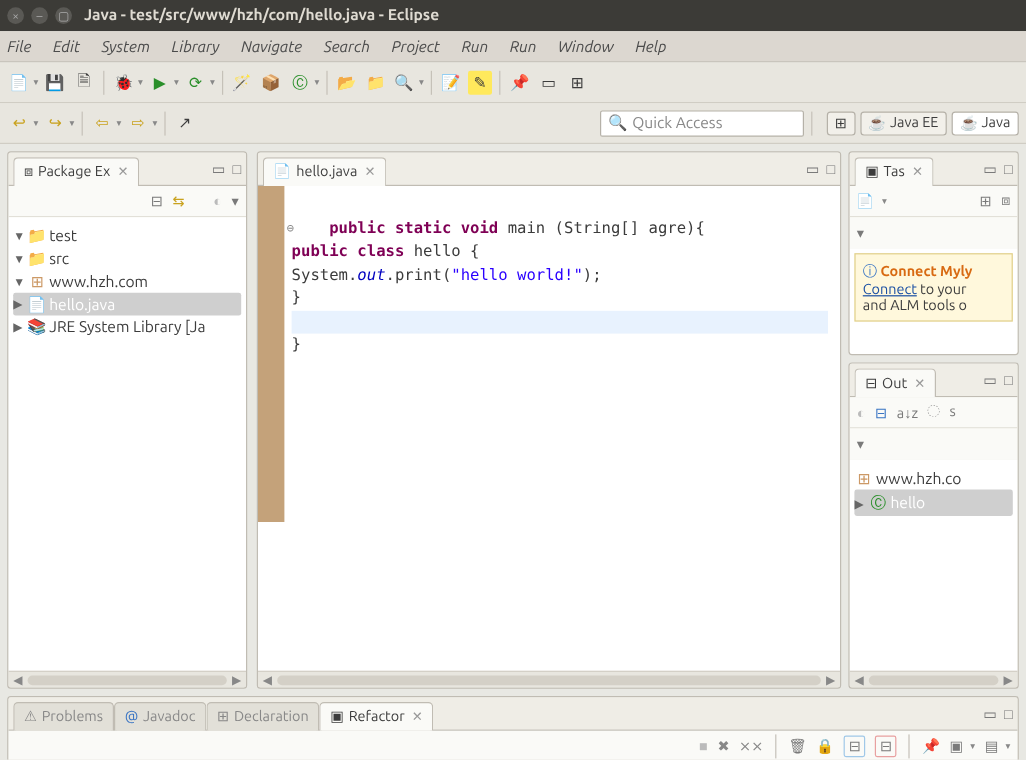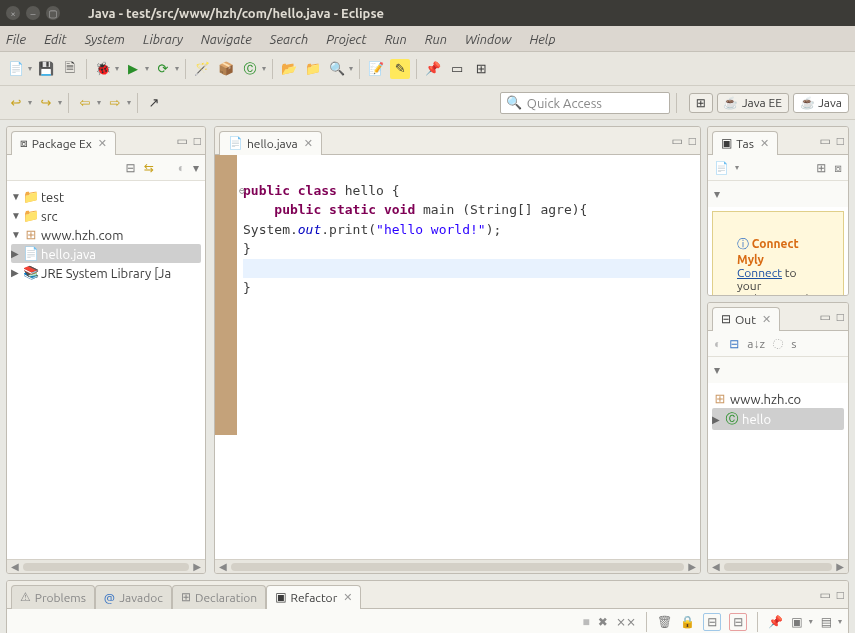--- a/index.html
+++ b/index.html
@@ -1,20 +1,20 @@
 <!DOCTYPE html>
 <html><head>
 <meta charset="utf-8">
 <style>
 * { box-sizing: border-box; margin: 0; padding: 0; }
 body { font-family: "Ubuntu", "Segoe UI", sans-serif; font-size: 13px; background: #e8e8e3; color: #3c3c3c; width: 855px; height: 633px; overflow: hidden; }
 .titlebar { background: #3c3b37; color: #dfdbd2; height: 26px; display: flex; align-items: center; padding: 0 6px; }
 .titlebar .wbtns { display: flex; gap: 6px; margin-right: 10px; }
 .titlebar .wbtn { width: 14px; height: 14px; border-radius: 50%; background: #5a5955; display: flex; align-items: center; justify-content: center; font-size: 10px; color: #aaa; }
-.titlebar .title { font-size: 13px; font-weight: bold; margin-left: 18px; }
+.titlebar .title { font-size: 13px; font-weight: bold; }
 .menubar { background: #dcd7d0; height: 26px; display: flex; align-items: center; padding: 0 6px; gap: 18px; color: #4b4b4b; border-bottom: 1px solid #c5c1b8; }
 .menubar span { cursor: default; font-style: italic; }
 .toolbar { background: #e8e6df; height: 34px; display: flex; align-items: center; padding: 0 6px; gap: 4px; border-bottom: 1px solid #d0cdc4; }
 .toolbar2 { background: #e8e6df; height: 34px; display: flex; align-items: center; padding: 0 6px; gap: 4px; border-bottom: 1px solid #d0cdc4; }
 .tbicon { width: 20px; height: 20px; display: inline-flex; align-items: center; justify-content: center; font-size: 13px; }
 .tbsep { width: 1px; height: 20px; background: #c5c1b8; margin: 0 2px; }
 .dd { font-size: 8px; color: #888; margin-left: -2px; }
 .quick { margin-left: auto; display: flex; align-items: center; border: 1px solid #b5b1a8; background: #fff; border-radius: 2px; padding: 2px 6px; width: 170px; height: 22px; color: #888; }
 .quick .mag { margin-right: 4px; }
 .persp { display: flex; align-items: center; gap: 4px; margin-left: 6px; }
@@ -41,21 +41,21 @@
 .indent1 { padding-left: 12px; }
 .indent2 { padding-left: 24px; }
 .indent3 { padding-left: 36px; }
 .editor { font-family: "DejaVu Sans Mono", monospace; font-size: 13px; padding: 6px 10px 6px 28px; position: relative; line-height: 1.5; }
 .editor .gutter { position: absolute; left: 0; top: 0; width: 22px; background: #c4a27a; height: 280px; }
 .editor .fold { position: absolute; left: 24px; font-size: 10px; color: #888; }
 .kw { color: #7f0055; font-weight: bold; }
 .str { color: #2a00ff; }
 .fld { color: #0000c0; font-style: italic; }
 .hl { background: #e8f2fe; display: block; }
-.mylyn { background: #fff8dc; border: 1px solid #e0cf8a; margin: 4px; padding: 24px; font-size: 12px; }
+.mylyn { background: #fff8dc; border: 1px solid #e0cf8a; margin: 4px; padding: 6px; font-size: 12px; }
 .mylyn .h { color: #d86a12; font-weight: bold; }
 .mylyn a { color: #1a4fa3; text-decoration: underline; }
 .console-panel { margin: 0 6px 6px 6px; }
 .scrollbar-h { height: 14px; background: #e8e6df; display: flex; align-items: center; padding: 0 4px; border-top: 1px solid #d4d0c7; }
 .scrollbar-h .track { flex: 1; height: 8px; background: #d4d0c7; border-radius: 4px; margin: 0 4px; }
 .scrollbar-h .arr { font-size: 10px; color: #888; }
 </style>
 </head>
 <body>
 
@@ -214,22 +214,22 @@
         <div class="tbtns">
           <span>▭</span>
           <span>□</span>
         </div>
       </div>
       <div class="panel-body">
         <div class="editor">
           <div class="gutter"></div>
           <span class="fold" style="top:28px">⊖</span>
           <div>&nbsp;</div>
+          <div>&nbsp;&nbsp;&nbsp;&nbsp;<span class="kw">public</span> <span class="kw">static</span> <span class="kw">void</span><span> main (String[] agre){</span></div>
           <div><span class="kw">public</span> <span class="kw">class</span><span> hello {</span></div>
-          <div>&nbsp;&nbsp;&nbsp;&nbsp;<span class="kw">public</span> <span class="kw">static</span> <span class="kw">void</span><span> main (String[] agre){</span></div>
           <div><span>        System.</span><span class="fld">out</span><span>.print(</span><span class="str">"hello world!"</span><span>);</span></div>
           <div>    }</div>
           <span class="hl">&nbsp;</span>
           <div>}</div>
         </div>
       </div>
       <div class="scrollbar-h">
           <span class="arr">◀</span>
           <div class="track"></div>
           <span class="arr">▶</span>

